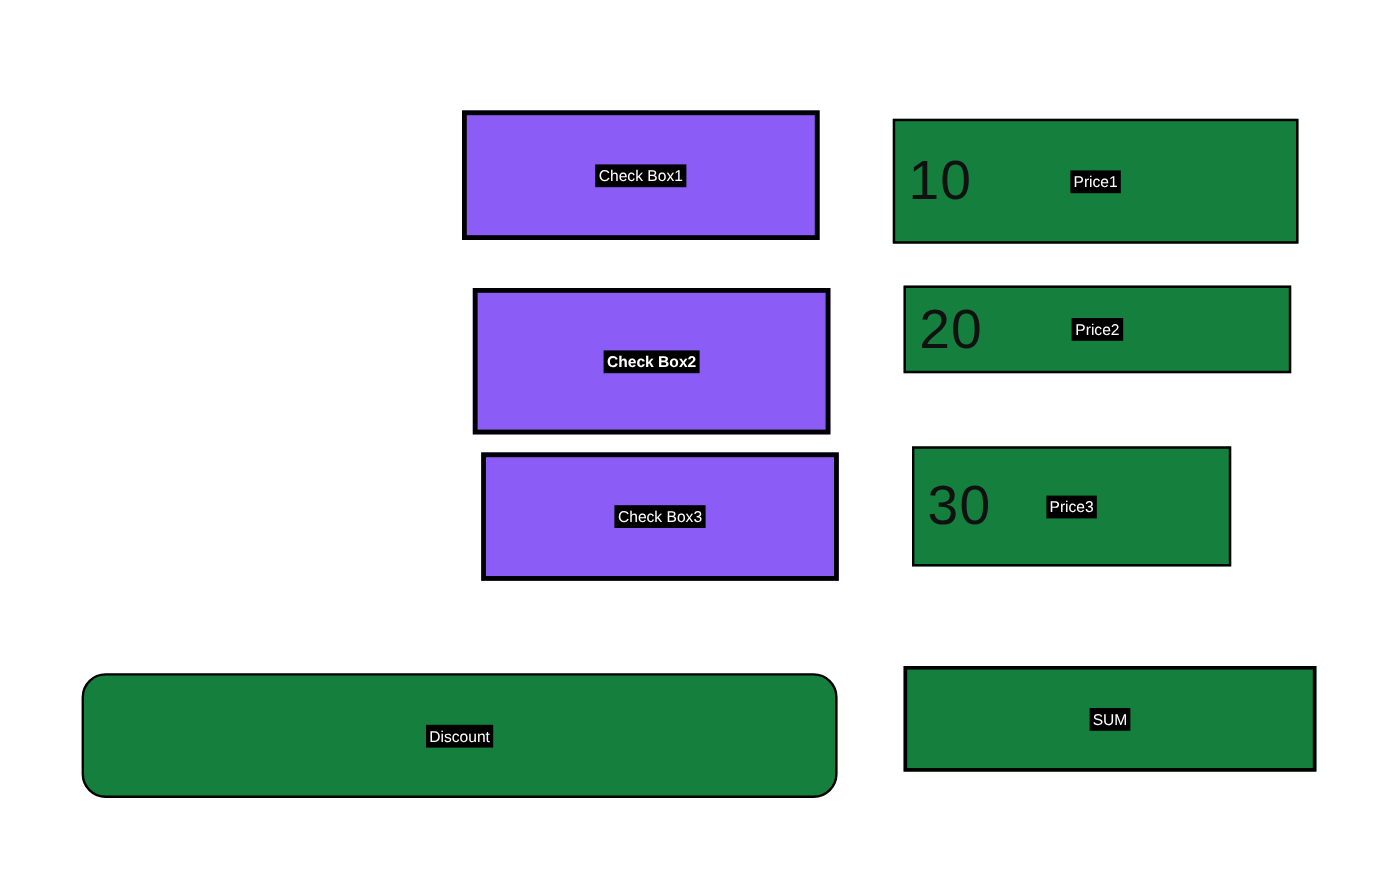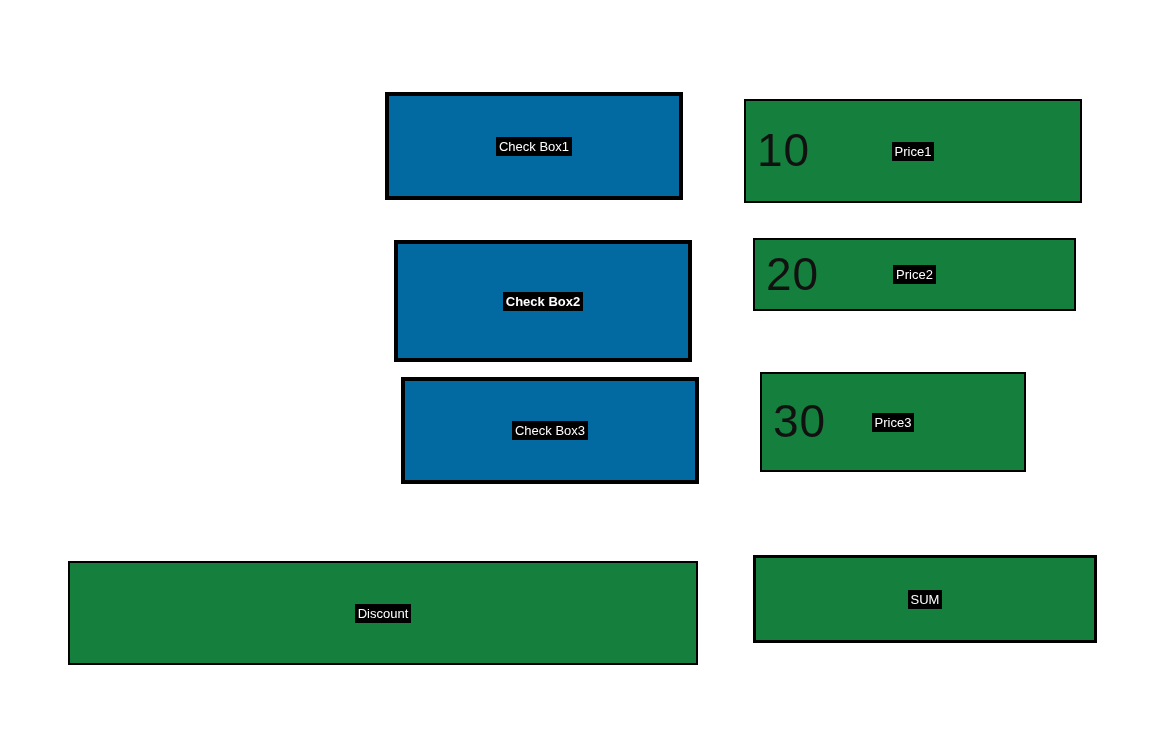--- a/index.html
+++ b/index.html
@@ -17,21 +17,21 @@
   .box {
     position: absolute;
     box-sizing: border-box;
     border-style: solid;
     border-color: #000000;
     display: flex;
     align-items: center;
     justify-content: center;
   }
   .checkbox {
-    background: #0369a1;
+    background: #8b5cf6;
     border-width: 4px;
   }
   .field {
     background: #15803d;
     border-width: 2px;
   }
   .bw3 { border-width: 3px; }
   .tag {
     background: #000000;
     color: #ffffff;
@@ -74,19 +74,19 @@
 
 <div class="box checkbox" style="left:401px; top:377px; width:298px; height:107px;">
   <span class="tag">Check Box3</span>
 </div>
 
 <div class="box field" style="left:760px; top:372px; width:266px; height:100px;">
   <span class="value">30</span>
   <span class="tag">Price3</span>
 </div>
 
-<div class="box field" style="left:68px; top:561px; width:630px; height:104px;">
+<div class="box field" style="left:68px; top:561px; width:630px; height:104px;border-radius:20px;">
   <span class="tag">Discount</span>
 </div>
 
 <div class="box field bw3" style="left:753px; top:555px; width:344px; height:88px;">
   <span class="tag">SUM</span>
 </div>
 
 </body></html>

